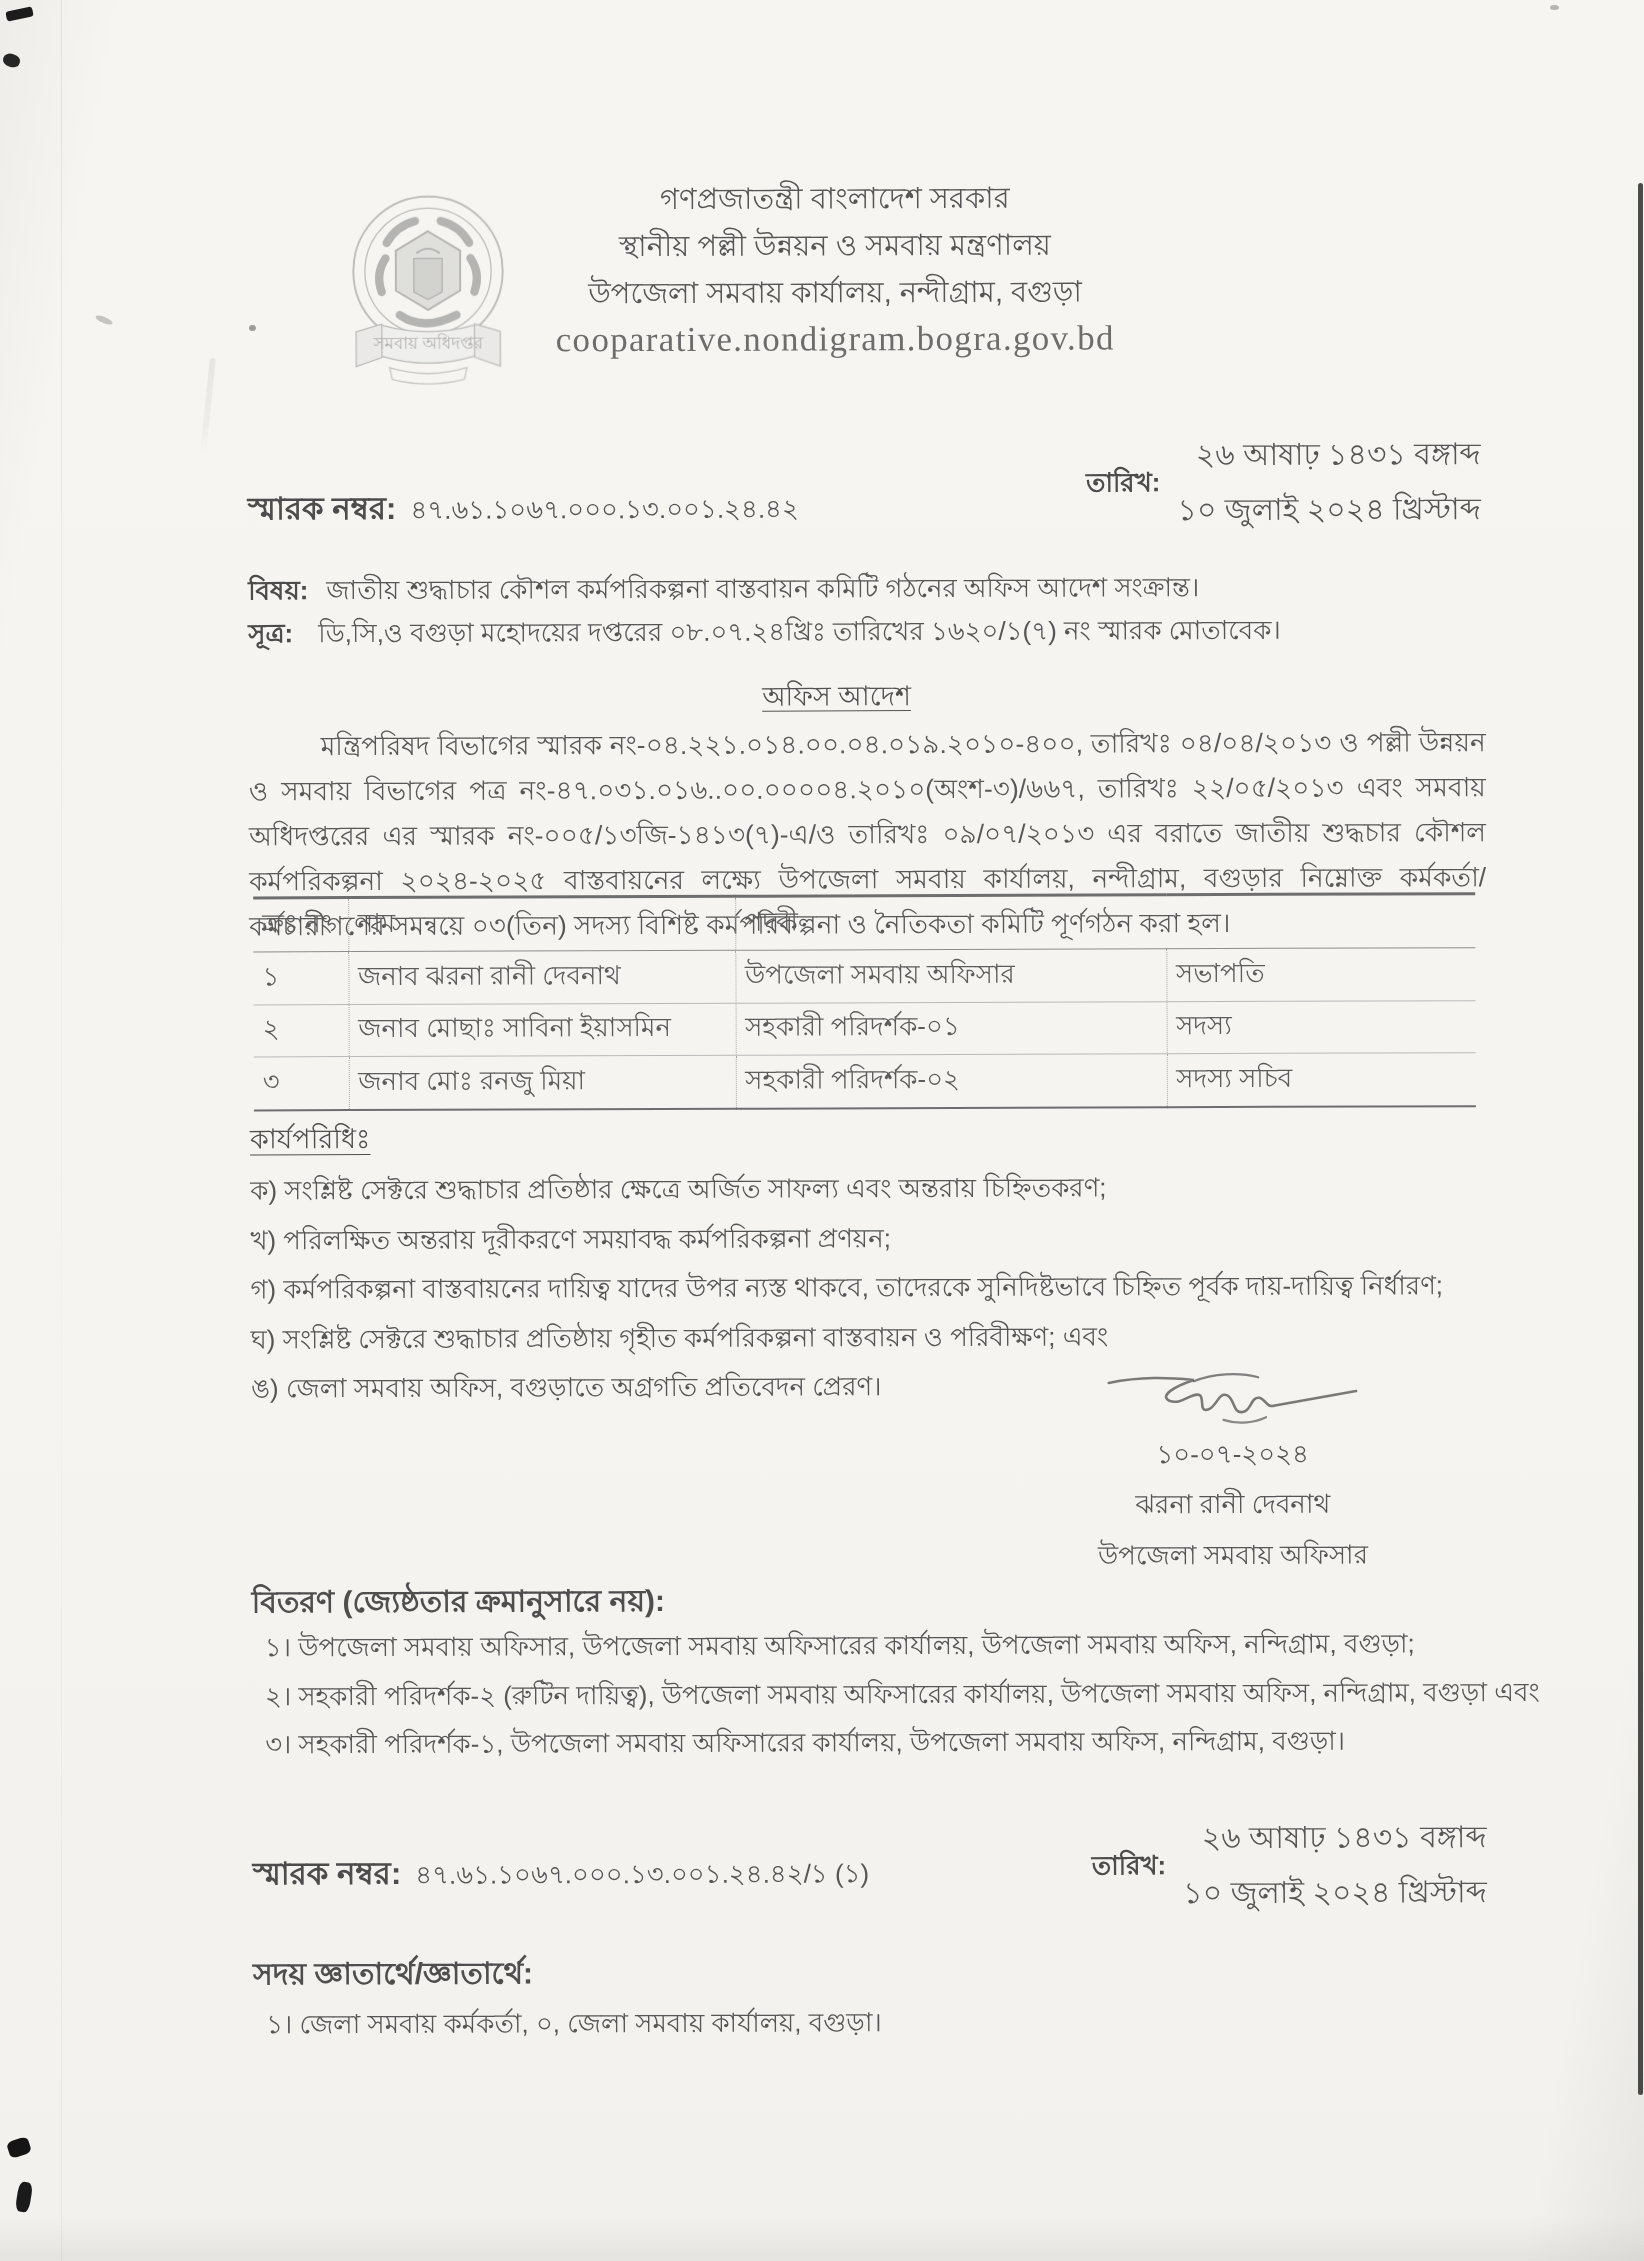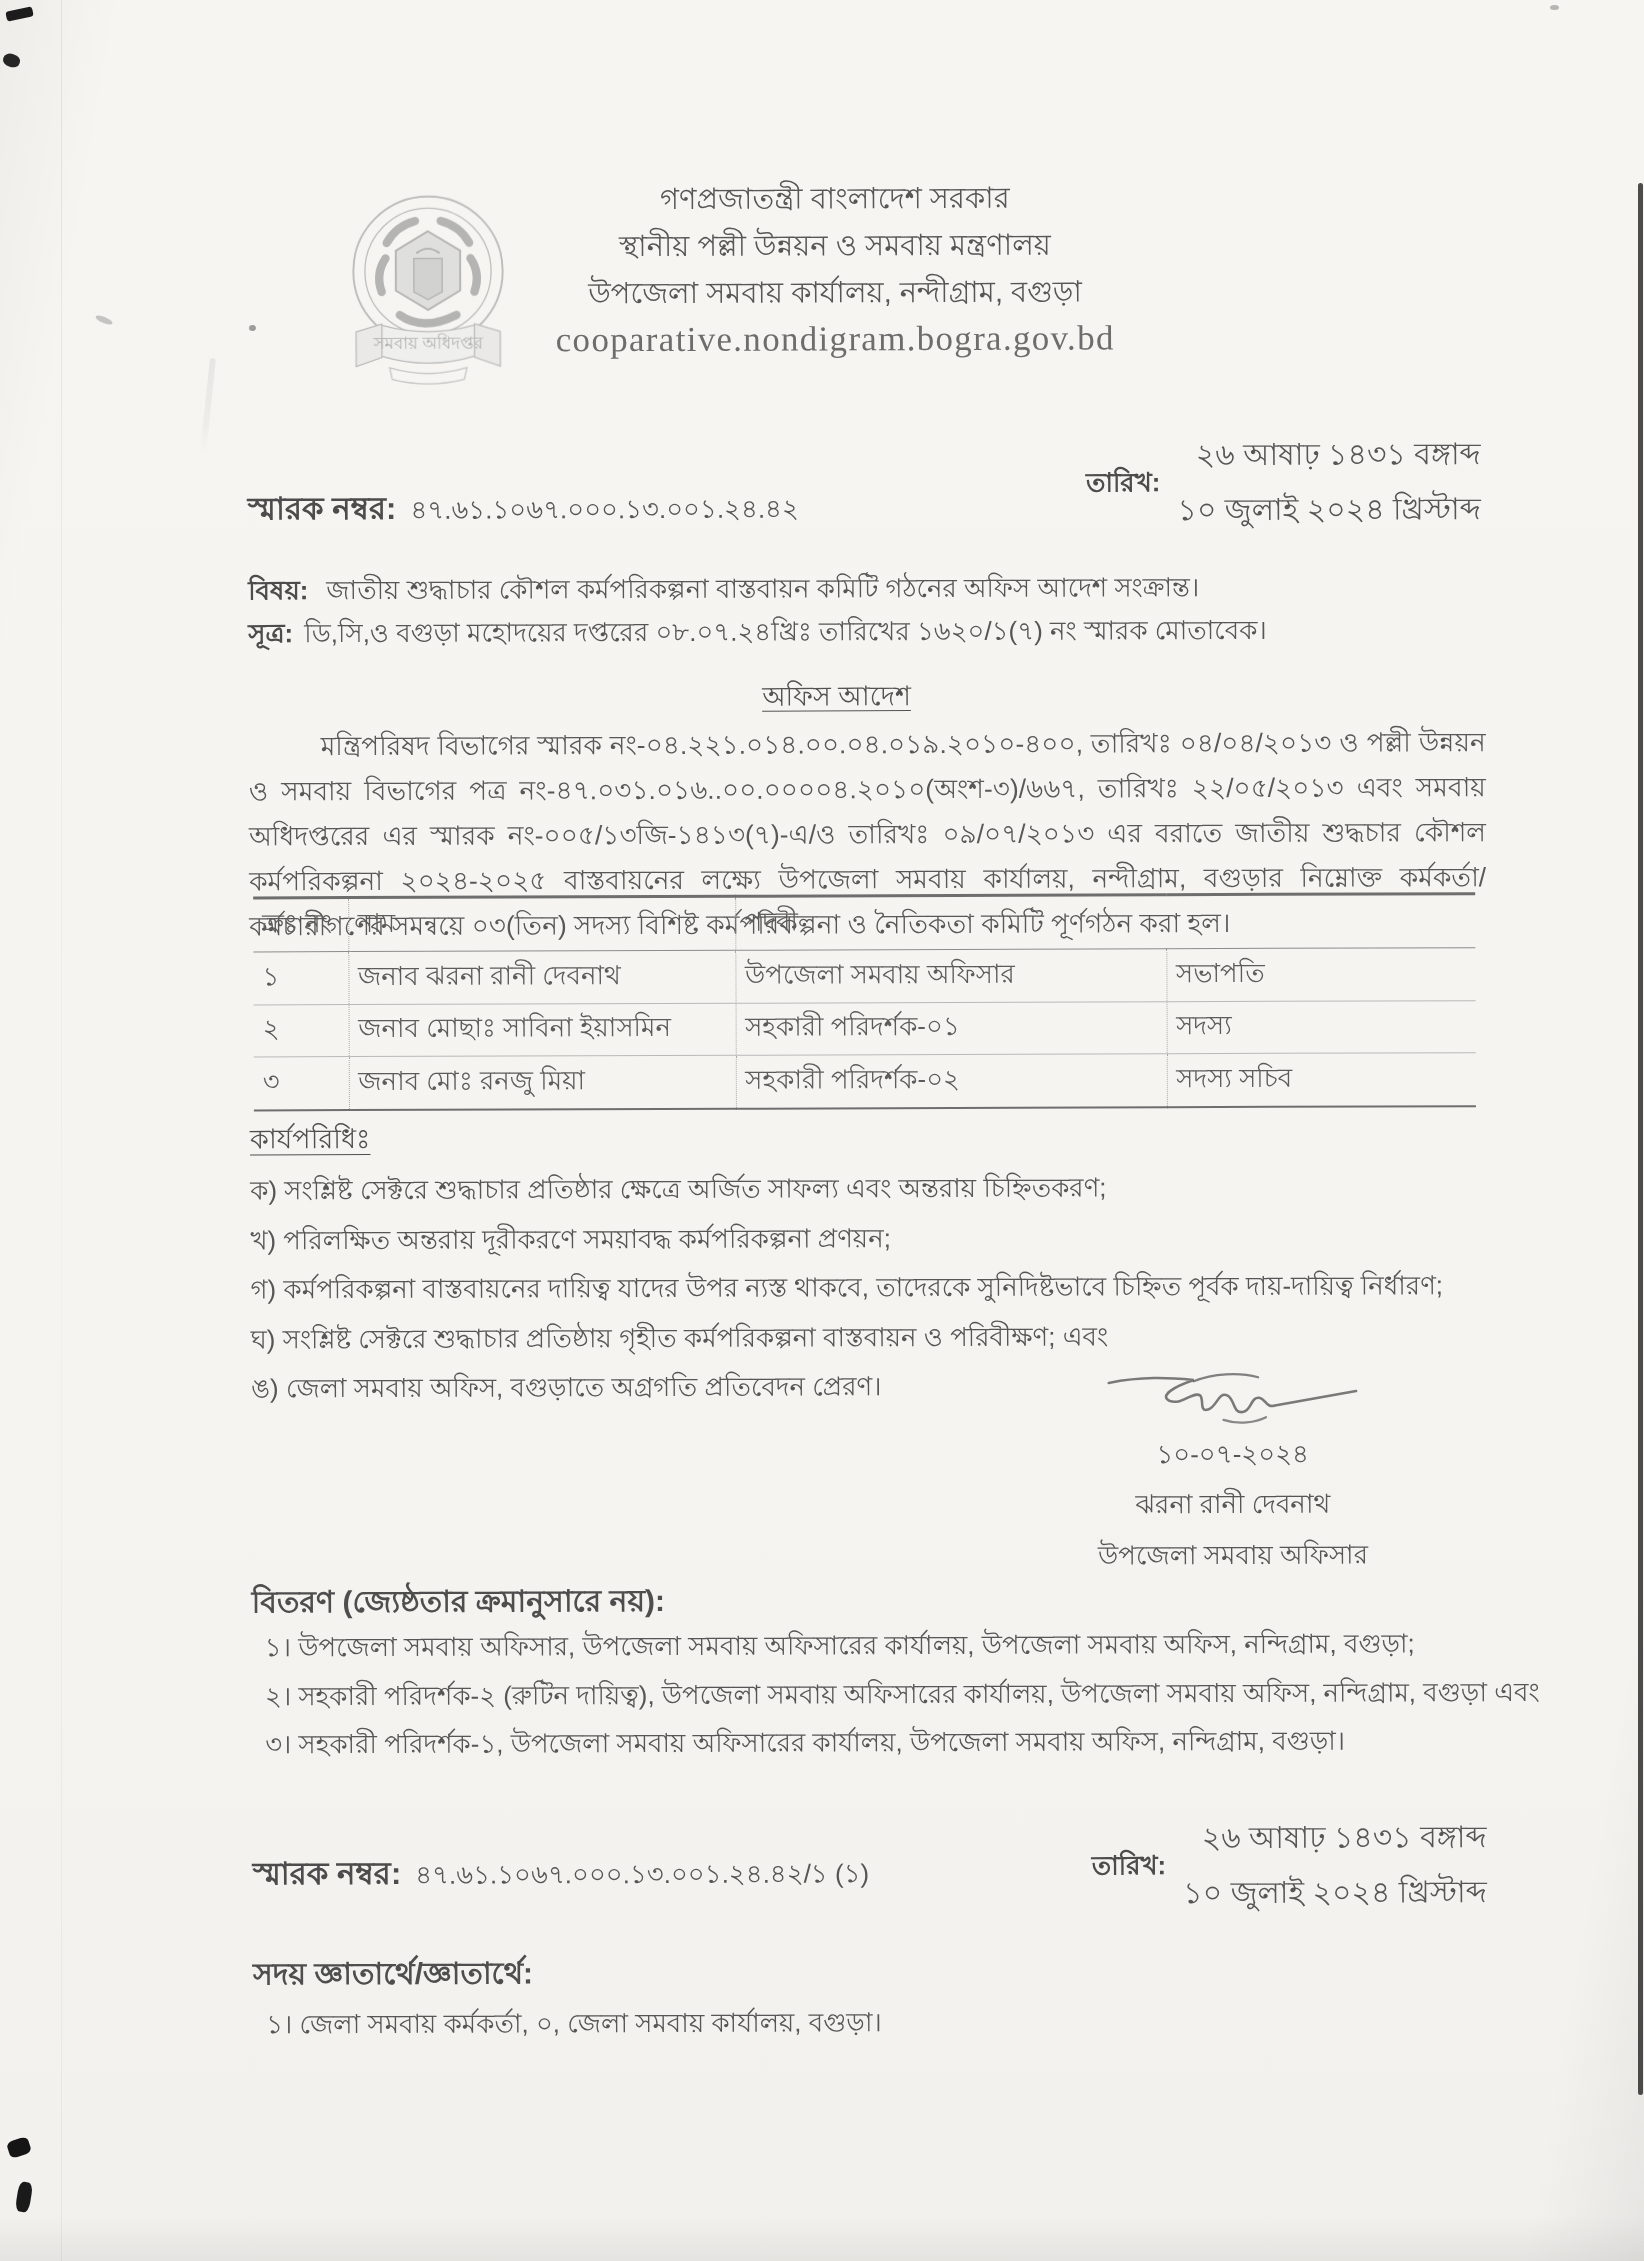--- a/index.html
+++ b/index.html
@@ -36,21 +36,21 @@
   .dlines { font-size:30px; line-height:1.0; }
   .dlines .l1 { margin-bottom:24.5px; }
 
   .memo1 { left:250px; top:489px;  white-space:nowrap; }
   .memo2 { left:250px; top:1854px; white-space:nowrap; }
   .memo1 .lbl, .memo2 .lbl { margin-right:14px; font-size:31px;text-align:center; }
 
   .subject { left:250px; top:573px; white-space:nowrap; }
   .subject .lbl { margin-right:18px; }
   .reference { left:250px; top:616px; white-space:nowrap; }
-  .reference .lbl { margin-right:11px; }
+  .reference .lbl { margin-right:25px; }
 
   .order-heading { top:681px; font-size:27px; color:#525252;
                    text-decoration:underline; text-underline-offset:5.2px; text-decoration-thickness:1.3px; }
   .order-body { left:250px; top:723px; width:1237px; font-size:26.4px; line-height:45px;
                 text-align:justify; text-indent:72px; color:#585858; }
 
   
   .tblwrap { left:254px; top:895px; }
   table.committee { border-collapse:collapse; width:1222px; table-layout:fixed;
                     border-top:3.2px solid #6e6e6e; border-bottom:2.6px solid #6e6e6e; }

